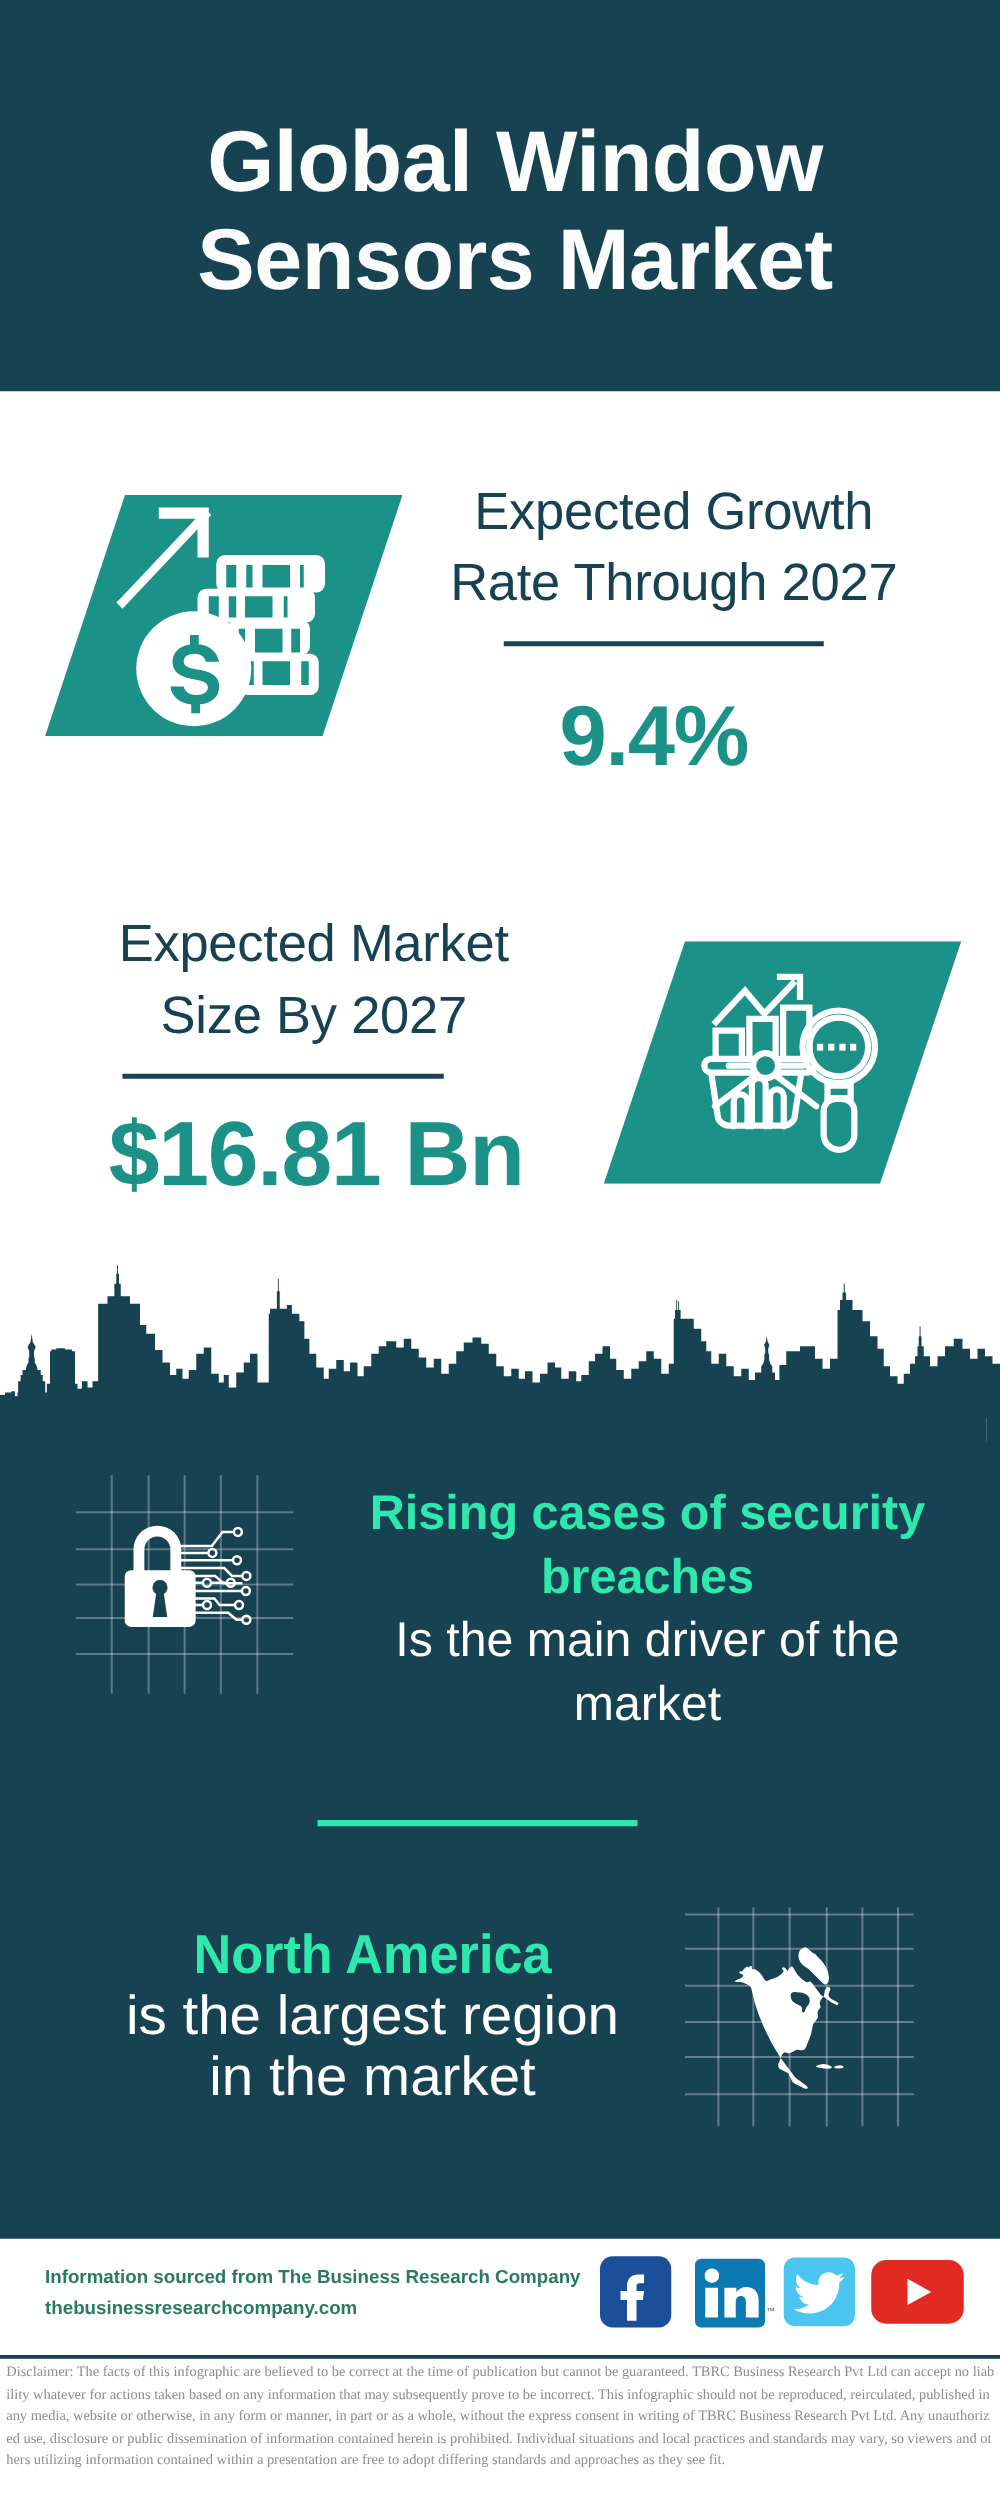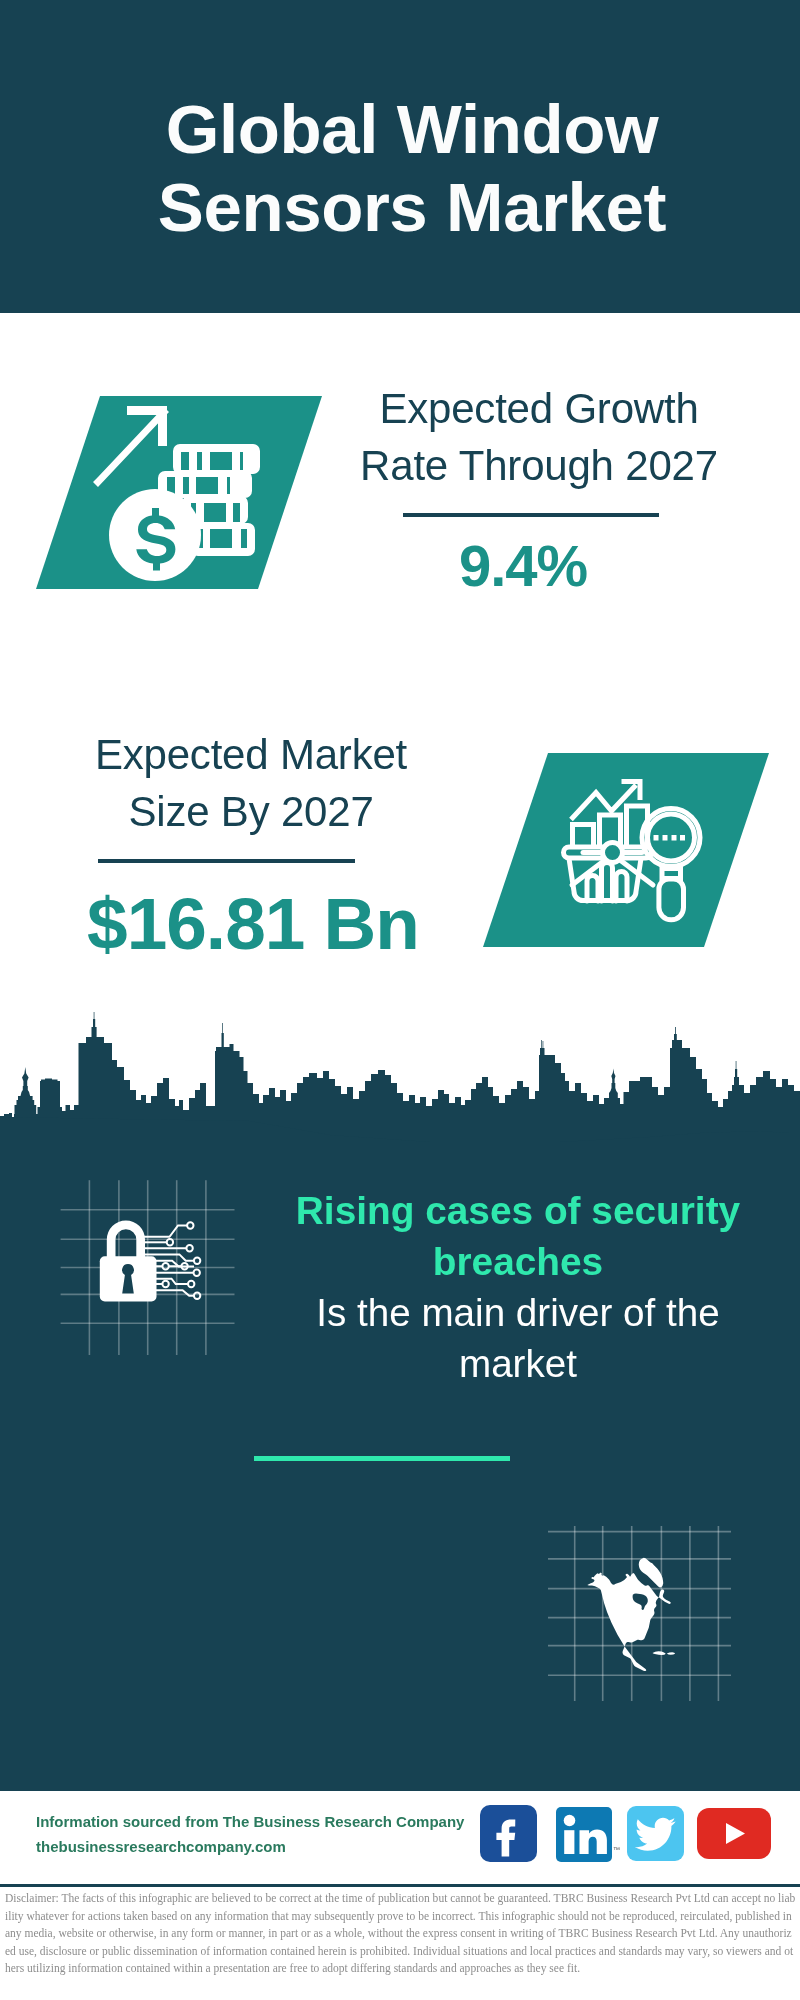--- a/index.html
+++ b/index.html
@@ -70,21 +70,21 @@
         <path d="M162 127 h50 a7 7 0 0 1 7 7 v19 a7 7 0 0 1 -7 7 h-50 a7 7 0 0 1 -7 -7 v-19 a7 7 0 0 1 7 -7 z
                  M163 133 h4 v19 h-4 z  M174 133 h22 v19 h-22 z  M205 133 h6 v19 h-6 z"></path>
       </g>
 
       <circle cx="119" cy="139" r="46" fill="#ffffff"></circle>
       <path fill="#1b9188" d="M116 112 h7 v7.4 c8.6 1 14.9 6.1 16.2 13.9 h-10.5 c-1.1 -3.9 -4.4 -6.3 -9.1 -6.3 c-5.2 0 -8.6 2.4 -8.6 5.9 c0 3.2 2.3 4.9 7.6 6 l6.5 1.3 c9.7 2 14.3 6 14.3 13 c0 8 -5.9 13.3 -15.4 14.3 v7.1 h-7 v-7.1 c-9.3 -0.9 -15.6 -6.2 -16.7 -14.3 h10.6 c1 4.2 4.8 6.8 10.2 6.8 c5.6 0 9.2 -2.4 9.2 -6 c0 -3.1 -2.2 -4.8 -7.6 -5.9 l-6.7 -1.4 c-9.4 -2 -14 -6.3 -14 -13.2 c0 -7.7 5.7 -12.9 14 -14 z"></path>
     </svg>
   </div>
   <h2 class="stat-head" style="left:329px;top:380px;width:420px;"><span>Expected Growth</span><br><span>Rate Through 2027</span></h2>
   <div class="rule" style="left:403px;top:513px;width:256px;"></div>
-  <div class="stat-val" style="left:313px;top:520px;width:420px;font-size:58px;line-height:91px;">9.4%</div>
+  <div class="stat-val" style="left:313px;top:544px;width:420px;font-size:68px;line-height:91px;">9.4%</div>
 
   <h2 class="stat-head" style="left:41px;top:726px;width:420px;"><span>Expected Market</span><br><span>Size By 2027</span></h2>
   <div class="rule" style="left:98px;top:859px;width:257px;"></div>
   <div class="stat-val" style="left:43px;top:887px;width:420px;font-size:73px;line-height:73px;">$16.81 Bn</div>
 
   <div class="para" style="left:483px;top:753px;width:286px;height:194px;">
     <svg viewBox="0 0 286 194" width="286" height="194" style="display:block">
       <polygon points="65,0 286,0 221,194 0,194" fill="#1b9188"></polygon>
       <g fill="none" stroke="#ffffff" stroke-width="5" stroke-linejoin="miter" stroke-linecap="butt">
 
@@ -194,20 +194,25 @@
       <line x1="3" y1="73.6" x2="186" y2="73.6"></line>
       <line x1="3" y1="102.6" x2="186" y2="102.6"></line>
       <line x1="3" y1="130.6" x2="186" y2="130.6"></line>
       <line x1="3" y1="160.3" x2="186" y2="160.3"></line>
     </g>
     <g transform="translate(38,40)">
       <path fill-rule="evenodd" fill="#ffffff" d="M4.38,30.0 L6.25,29.0 L7.75,28.25 L9.25,27.75 L10.5,27.0 L11.5,25.75 L11.0,24.5 L9.5,24.0 L8.25,23.25 L9.0,22.0 L10.75,22.25 L11.5,21.0 L12.5,20.0 L13.5,19.0 L14.75,18.25 L15.75,19.0 L16.75,18.25 L17.75,17.5 L18.75,18.5 L18.5,20.0 L19.5,20.75 L20.75,20.25 L22.0,21.0 L23.5,22.0 L24.75,23.25 L26.0,24.5 L27.0,26.0 L27.75,27.5 L28.75,28.75 L30.0,29.75 L31.5,29.5 L32.75,28.75 L34.25,28.25 L35.75,27.75 L37.25,27.25 L38.75,26.5 L40.0,25.75 L41.25,25.0 L42.25,24.0 L43.25,23.0 L44.0,22.0 L43.25,21.0 L42.5,20.0 L43.0,19.0 L44.25,18.75 L45.25,19.5 L46.25,20.5 L47.0,21.75 L47.75,20.75 L48.5,19.5 L49.5,18.5 L50.5,18.0 L51.5,19.0 L52.25,20.25 L53.0,21.5 L53.75,22.75 L54.5,24.0 L55.25,25.0 L56.25,26.0 L57.25,27.0 L58.25,28.0 L59.25,28.75 L60.25,29.5 L61.25,30.25 L62.25,30.75 L63.25,30.75 L64.25,30.25 L65.25,30.25 L66.25,31.0 L67.0,32.0 L67.75,33.0 L68.5,34.0 L69.25,35.0 L70.0,36.0 L70.75,37.0 L71.5,38.0 L72.25,39.0 L73.0,40.0 L73.75,41.0 L74.75,41.75 L75.75,42.25 L76.75,43.0 L77.75,43.75 L78.75,44.5 L79.75,45.25 L80.75,46.0 L81.75,46.75 L82.75,47.25 L83.75,47.75 L84.75,48.25 L85.75,48.75 L86.75,49.0 L87.5,48.5 L87.75,47.5 L87.0,46.75 L86.0,46.25 L85.0,45.75 L84.0,45.25 L83.0,44.75 L82.0,44.0 L81.0,43.25 L80.25,42.25 L79.75,41.0 L80.0,39.75 L80.5,38.5 L81.0,37.25 L81.25,36.0 L80.75,35.0 L80.0,34.5 L79.0,34.5 L78.0,35.25 L77.25,36.5 L76.75,38.0 L76.5,39.5 L76.25,41.0 L75.75,42.25 L75.0,43.25 L74.25,44.25 L73.5,45.25 L73.0,46.5 L72.75,47.75 L73.0,49.0 L73.5,50.0 L73.25,51.25 L72.5,52.25 L71.75,53.0 L71.25,54.0 L71.0,55.25 L71.25,56.5 L71.5,57.75 L71.25,59.0 L70.75,60.0 L70.0,61.0 L69.25,62.0 L68.5,63.0 L67.75,64.0 L67.25,65.25 L67.0,66.5 L66.75,67.75 L66.5,69.0 L66.25,70.25 L66.0,71.5 L65.75,72.75 L65.25,74.0 L64.75,75.25 L64.25,76.5 L63.75,77.75 L63.25,79.0 L62.75,80.25 L62.25,81.5 L61.75,82.75 L61.25,83.75 L60.5,84.5 L59.5,85.0 L58.5,85.25 L57.5,85.25 L56.5,85.0 L55.5,84.75 L54.5,84.75 L53.5,85.25 L52.5,85.75 L51.5,86.25 L50.5,86.75 L49.5,87.25 L48.5,87.5 L47.5,87.5 L46.5,87.25 L45.5,87.0 L44.5,87.0 L43.5,87.5 L42.75,88.5 L42.25,89.75 L41.75,91.0 L41.25,92.25 L40.75,93.5 L40.25,94.75 L39.75,96.0 L39.5,97.25 L39.75,98.5 L40.25,99.5 L41.0,100.25 L42.0,100.75 L43.0,101.25 L44.0,101.75 L45.0,102.25 L46.0,102.75 L47.0,103.25 L47.75,104.0 L48.25,105.0 L48.75,106.0 L49.25,107.0 L49.75,108.0 L50.25,109.0 L50.75,110.0 L51.5,111.0 L52.5,111.75 L53.5,112.25 L54.5,112.75 L55.5,113.25 L56.5,113.75 L57.5,114.25 L58.5,114.75 L59.5,115.25 L60.5,115.75 L61.5,116.0 L62.5,116.0 L63.25,115.5 L63.0,114.5 L62.25,113.75 L61.25,113.0 L60.25,112.25 L59.25,111.5 L58.25,110.75 L57.25,110.0 L56.25,109.25 L55.25,108.5 L54.25,107.75 L53.25,107.0 L52.5,106.0 L51.75,105.0 L51.0,104.0 L50.25,103.0 L49.5,102.0 L48.75,101.0 L48.0,100.0 L47.25,99.0 L46.5,98.0 L45.75,97.0 L45.0,96.0 L44.25,95.0 L43.5,94.0 L42.75,93.0 L42.0,92.0 L41.25,91.0 L40.5,89.75 L39.75,88.5 L39.0,87.25 L38.25,86.0 L37.5,84.75 L36.75,83.5 L36.0,82.25 L35.25,81.0 L34.5,79.75 L33.75,78.25 L33.0,76.75 L32.25,75.25 L31.5,73.75 L30.75,72.25 L30.0,70.75 L29.25,69.25 L28.5,67.75 L27.88,66.25 L27.25,64.75 L26.62,63.25 L26.0,61.75 L25.38,60.25 L24.75,58.75 L24.12,57.25 L23.62,55.75 L23.12,54.25 L22.62,52.75 L22.12,51.25 L21.62,49.75 L21.12,48.25 L20.75,46.75 L20.38,45.25 L20.0,43.75 L19.62,42.25 L19.25,40.75 L18.88,39.25 L18.5,37.75 L18.12,36.25 L17.75,35.0 L17.0,34.0 L16.0,33.25 L15.0,32.75 L14.0,32.25 L13.0,31.75 L12.0,31.25 L11.0,31.0 L10.0,30.75 L9.0,30.5 L8.0,30.5 L7.0,30.5 L6.0,30.5 L5.0,30.25 L4.38,30.0 Z M49.75,39.75 L51.25,38.75 L53.0,38.5 L55.0,38.75 L57.0,39.0 L58.75,39.25 L60.5,39.75 L62.0,40.5 L63.25,41.5 L64.25,43.0 L64.75,44.75 L64.75,46.5 L64.25,48.0 L63.5,49.25 L62.5,50.25 L61.75,51.5 L61.25,53.0 L60.75,54.25 L60.0,55.0 L59.0,54.75 L58.5,53.75 L58.75,52.25 L58.5,50.75 L57.5,49.75 L56.0,49.0 L54.25,48.25 L52.5,47.25 L51.0,46.0 L50.0,44.25 L49.5,42.0 L49.75,39.75 Z M57.0,5.0 L58.75,3.75 L60.75,2.75 L62.5,3.25 L64.0,4.5 L65.75,6.0 L67.5,7.5 L69.25,8.25 L70.75,10.0 L72.5,11.75 L74.25,13.5 L75.75,15.5 L77.25,17.75 L78.5,20.25 L79.5,23.0 L80.0,25.75 L80.25,28.25 L79.5,30.75 L78.25,32.25 L76.75,32.5 L75.25,31.5 L73.75,30.0 L72.25,28.5 L70.75,27.0 L69.25,25.5 L67.75,24.0 L66.25,22.5 L64.75,21.0 L63.25,19.75 L61.75,18.75 L60.25,17.75 L58.75,16.5 L57.5,15.0 L56.5,13.25 L56.0,11.5 L55.75,9.5 L56.0,7.25 L57.0,5.0 Z M69.5,98.0 L72.25,96.75 L75.5,96.25 L78.5,96.5 L81.0,97.5 L82.75,98.75 L81.25,99.75 L78.5,100.0 L75.75,99.75 L73.0,99.25 L70.75,98.75 L69.5,98.0 Z M83.75,98.5 L86.5,97.5 L89.25,97.25 L91.25,97.75 L92.12,98.75 L90.25,99.5 L87.75,99.75 L85.5,99.5 L83.75,98.5 Z"></path>
     </g>
   </svg>
 
+  <p class="fact" id="fact2" style="left:58px;top:1539px;width:480px;white-space:nowrap;">
+    <span class="hl">North America</span>
+    <span class="pl">is the largest region</span>
+    <span class="pl">in the market</span>
+  </p>
 
   <div class="footwrap" style="top:1788px;height:96px;"></div>
   <div style="position:absolute;left:0;top:1788px;width:800px;height:3px;background:#174252;"></div>
 
   <p class="src" style="left:36px;top:1809px;width:470px;"><span>Information sourced from The Business Research Company</span><br><span>thebusinessresearchcompany.com</span></p>
 
   <a class="sq" style="position:absolute;left:480px;top:1805px;width:57px;height:57px;border-radius:10px;background:#1b4f99;display:block;">
     <svg viewBox="0 0 57 57" width="57" height="57">
         <path fill="#ffffff" d="M35.3,14.5 h-4.9 c-5.3,0 -8.8,3.5 -8.8,9 v4.2 h-5.2 v7.3 h5.2 v16.5 h7.6 v-16.5 h5.2 l0.8,-7.3 h-6 v-3.6 c0,-1.8 0.4,-2.5 2.1,-2.5 h3.9 z"></path>
       </svg>

